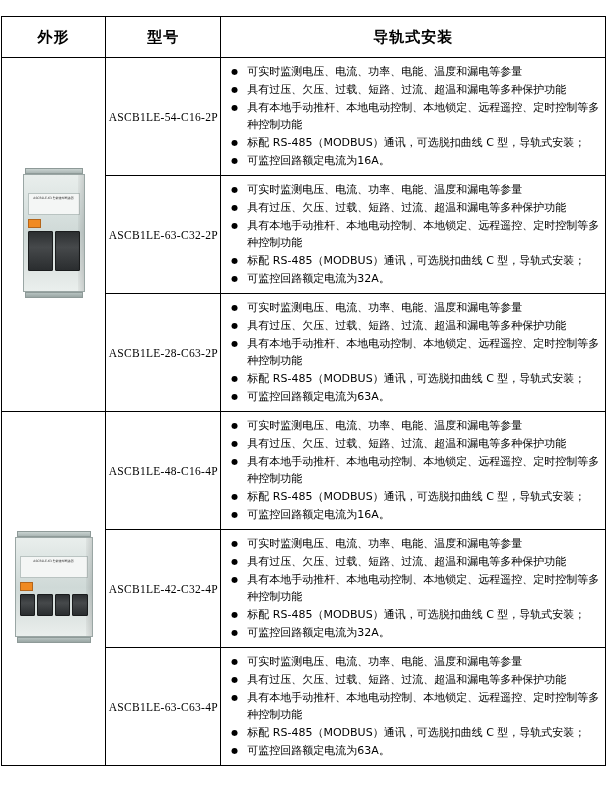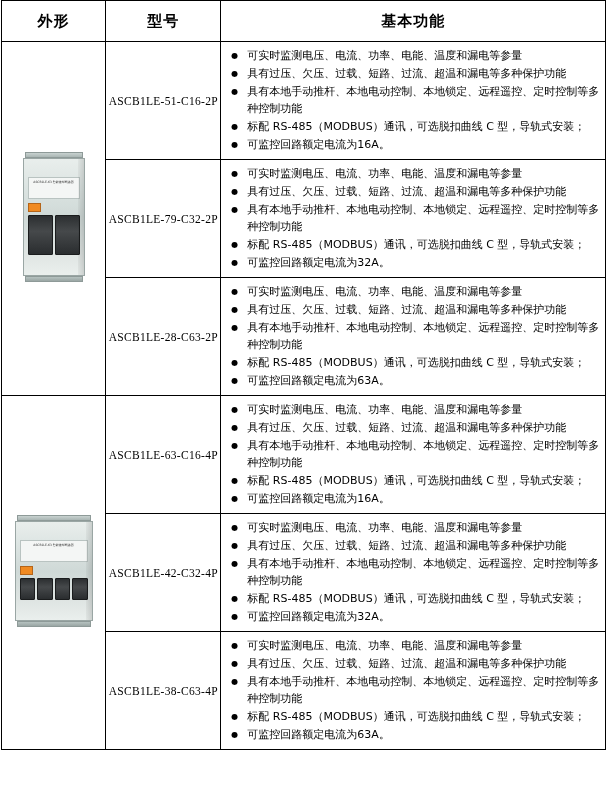--- a/index.html
+++ b/index.html
@@ -9,21 +9,21 @@
   }
   body {
     font-family: "Liberation Sans", sans-serif;
     width: 607px;
     height: 800px;
     overflow: hidden;
   }
   .spec-table {
     border-collapse: collapse;
     width: 605px;
-    margin: 0 0 0 1px;
+    margin: 16px 0 0 1px;
     table-layout: fixed;
   }
   .spec-table th, .spec-table td {
     border: 1px solid #000000;
     vertical-align: middle;
     padding: 0;
   }
   thead th {
     height: 40px;
     font-size: 15px;
@@ -159,54 +159,54 @@
 <table class="spec-table">
   <colgroup>
     <col class="col-image">
     <col class="col-model">
     <col class="col-func">
   </colgroup>
   <thead>
     <tr>
       <th>外形</th>
       <th>型号</th>
-      <th>基本功能</th>
+      <th>导轨式安装</th>
     </tr>
   </thead>
   <tbody>
 
     <tr>
       <td class="image-cell" rowspan="3">
         <div class="breaker b2p">
           <div class="toprail"></div>
           <div class="body" style="width:100%;height:100%;">
             <div class="label-strip">ASCB1LE-63 智能微型断路器</div>
             <div class="orange"></div>
             <div class="switch-area">
               <div class="pole"></div>
               <div class="pole"></div>
             </div>
             <div class="side-shadow"></div>
           </div>
           <div class="botrail"></div>
         </div>
       </td>
-      <td class="model-cell">ASCB1LE-51-C16-2P</td>
+      <td class="model-cell">ASCB1LE-54-C16-2P</td>
       <td class="func-cell">
         <ul class="func-list">
           <li>可实时监测电压、电流、功率、电能、温度和漏电等参量</li>
           <li>具有过压、欠压、过载、短路、过流、超温和漏电等多种保护功能</li>
           <li>具有本地手动推杆、本地电动控制、本地锁定、远程遥控、定时控制等多种控制功能</li>
           <li>标配 RS-485（MODBUS）通讯，可选脱扣曲线 C 型，导轨式安装；</li>
           <li>可监控回路额定电流为16A。</li>
         </ul>
       </td>
     </tr>
     <tr>
-      <td class="model-cell">ASCB1LE-79-C32-2P</td>
+      <td class="model-cell">ASCB1LE-63-C32-2P</td>
       <td class="func-cell">
         <ul class="func-list">
           <li>可实时监测电压、电流、功率、电能、温度和漏电等参量</li>
           <li>具有过压、欠压、过载、短路、过流、超温和漏电等多种保护功能</li>
           <li>具有本地手动推杆、本地电动控制、本地锁定、远程遥控、定时控制等多种控制功能</li>
           <li>标配 RS-485（MODBUS）通讯，可选脱扣曲线 C 型，导轨式安装；</li>
           <li>可监控回路额定电流为32A。</li>
         </ul>
       </td>
     </tr>
@@ -234,21 +234,21 @@
               <div class="pole"></div>
               <div class="pole"></div>
               <div class="pole"></div>
               <div class="pole"></div>
             </div>
             <div class="side-shadow"></div>
           </div>
           <div class="botrail"></div>
         </div>
       </td>
-      <td class="model-cell">ASCB1LE-63-C16-4P</td>
+      <td class="model-cell">ASCB1LE-48-C16-4P</td>
       <td class="func-cell">
         <ul class="func-list">
           <li>可实时监测电压、电流、功率、电能、温度和漏电等参量</li>
           <li>具有过压、欠压、过载、短路、过流、超温和漏电等多种保护功能</li>
           <li>具有本地手动推杆、本地电动控制、本地锁定、远程遥控、定时控制等多种控制功能</li>
           <li>标配 RS-485（MODBUS）通讯，可选脱扣曲线 C 型，导轨式安装；</li>
           <li>可监控回路额定电流为16A。</li>
         </ul>
       </td>
     </tr>
@@ -258,21 +258,21 @@
         <ul class="func-list">
           <li>可实时监测电压、电流、功率、电能、温度和漏电等参量</li>
           <li>具有过压、欠压、过载、短路、过流、超温和漏电等多种保护功能</li>
           <li>具有本地手动推杆、本地电动控制、本地锁定、远程遥控、定时控制等多种控制功能</li>
           <li>标配 RS-485（MODBUS）通讯，可选脱扣曲线 C 型，导轨式安装；</li>
           <li>可监控回路额定电流为32A。</li>
         </ul>
       </td>
     </tr>
     <tr>
-      <td class="model-cell">ASCB1LE-38-C63-4P</td>
+      <td class="model-cell">ASCB1LE-63-C63-4P</td>
       <td class="func-cell">
         <ul class="func-list">
           <li>可实时监测电压、电流、功率、电能、温度和漏电等参量</li>
           <li>具有过压、欠压、过载、短路、过流、超温和漏电等多种保护功能</li>
           <li>具有本地手动推杆、本地电动控制、本地锁定、远程遥控、定时控制等多种控制功能</li>
           <li>标配 RS-485（MODBUS）通讯，可选脱扣曲线 C 型，导轨式安装；</li>
           <li>可监控回路额定电流为63A。</li>
         </ul>
       </td>
     </tr>

